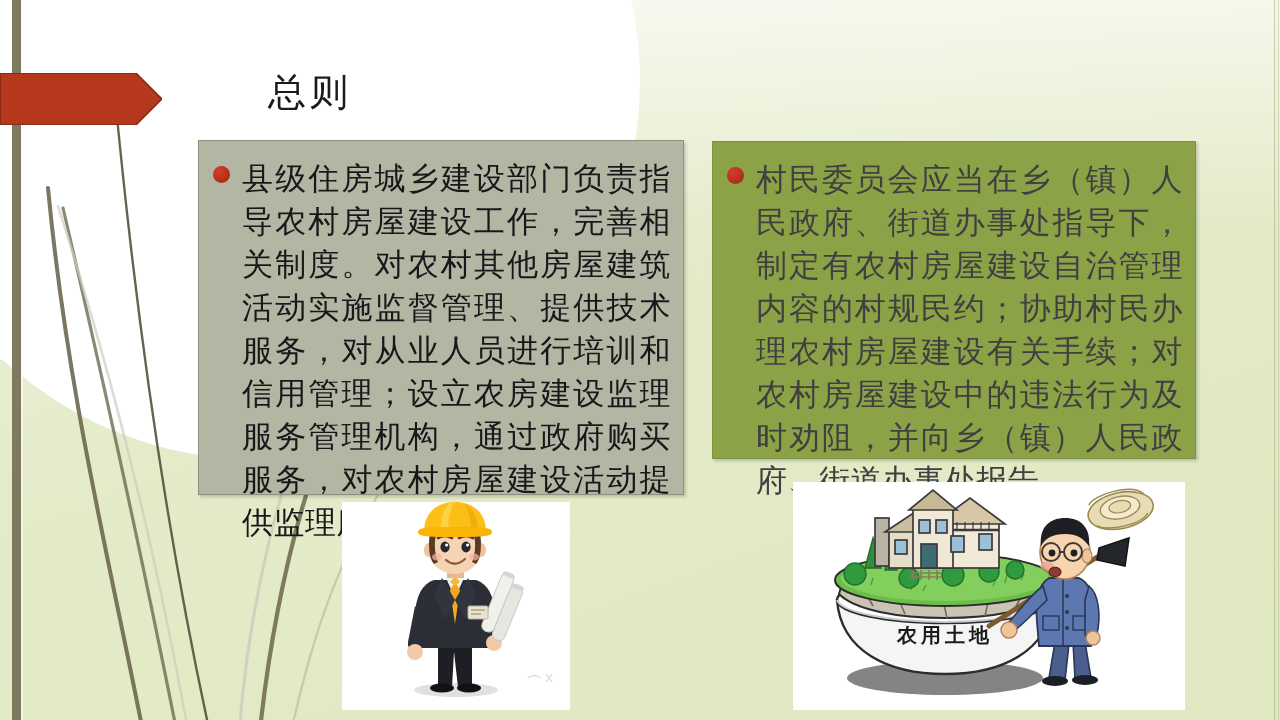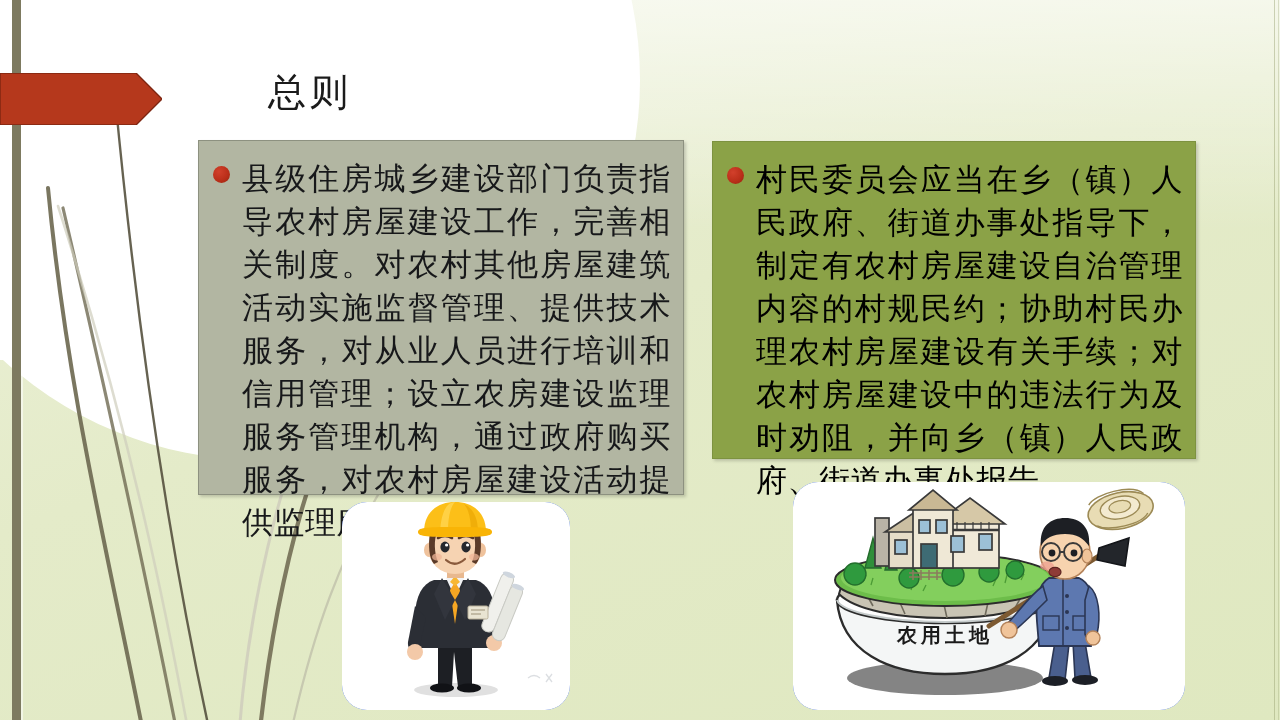--- a/index.html
+++ b/index.html
@@ -120,28 +120,27 @@
   .para {
     flex: 1 1 auto;
     font-size: 31px;
     line-height: 43px;
     text-align: justify;
     text-justify: inter-ideograph;
     letter-spacing: 0.5px;
     font-family: "Liberation Serif", "DejaVu Serif", serif;
   }
   .para-dark { color: #17181a; }
-  .para-light { color: #000000; }
+  .para-light { color: #404040; }
 
   
   .pic {
     position: absolute;
     background: #1d4ed8;
     overflow: hidden;
-    border-radius: 25px;
   }
   .pic-worker { left: 342px; top: 502px; width: 228px; height: 208px; }
   .pic-land   { left: 793px; top: 482px; width: 392px; height: 228px; }
 
   .pic svg { display: block; width: 100%; height: 100%; }
 </style>
 </head>
 <body>
 
 <div id="slide">

